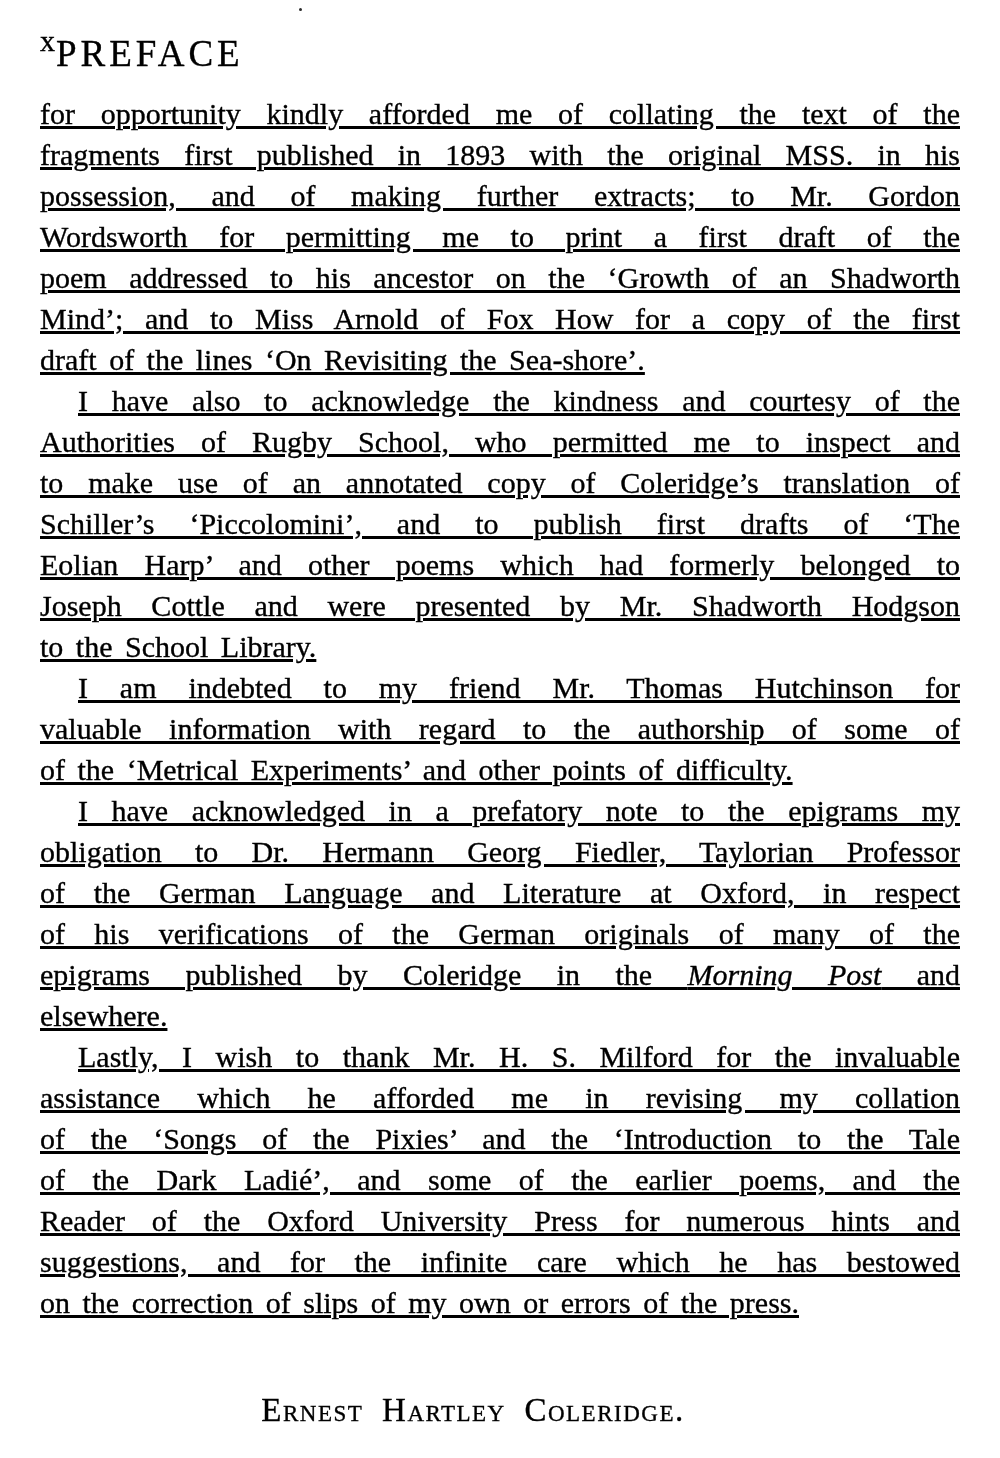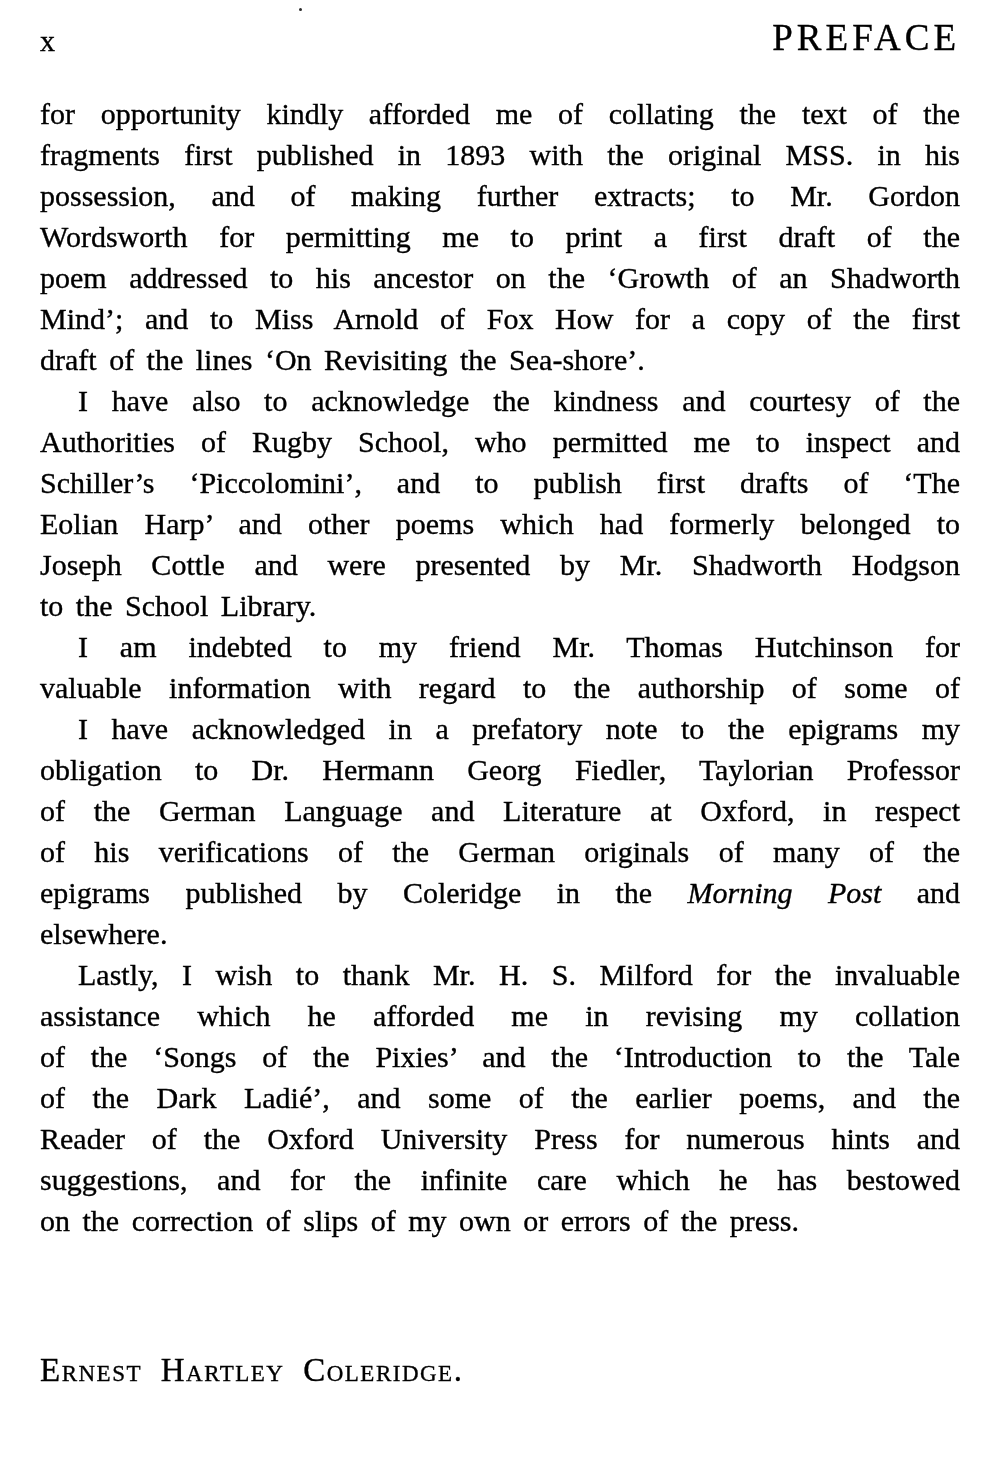--- a/index.html
+++ b/index.html
@@ -20,48 +20,49 @@
     width: 920px;
     height: 50px;
   }
   .page-number {
     position: absolute;
     left: 0;
     top: 8px;
     font-size: 30px;
   }
   .page-title {
-    text-align: right;
+    text-align: left;
     font-size: 37px;
     letter-spacing: 4px;
     font-weight: normal;
-    margin: 0;
+    margin: 16px;
   }
   .body-text {
     position: absolute;
     top: 93px;
     left: 40px;
     width: 920px;
     font-size: 30px;
     line-height: 41px;
   }
   .paragraph { margin: 0; }
   .line {
     text-align: justify;
     text-align-last: justify;
     word-spacing: 5px;
+    text-decoration: underline;
   }
   .line.indent { text-indent: 38px; }
   .line.last { text-align-last: left; }
   .signature-block {
     position: absolute;
-    top: 1352px;
+    top: 1392px;
     left: 40px;
     width: 866px;
-    text-align: left;
+    text-align: center;
     font-size: 33px;
     font-variant: small-caps;
     letter-spacing: 1.5px;
     word-spacing: 9px;
   }
   .speckle {
     position: absolute;
     left: 299px;
     top: 8px;
     width: 3px;
@@ -87,28 +88,30 @@
         <div class="line">fragments first published in 1893 with the original MSS. in his</div>
         <div class="line">possession, and of making further extracts; to Mr. Gordon</div>
         <div class="line">Wordsworth for permitting me to print a first draft of the</div>
         <div class="line">poem addressed to his ancestor on the ‘Growth of an Shadworth</div>
         <div class="line">Mind’; and to Miss Arnold of Fox How for a copy of the first</div>
         <div class="line last">draft of the lines ‘On Revisiting the Sea-shore’.</div>
       </div>
       <div class="paragraph">
         <div class="line indent">I have also to acknowledge the kindness and courtesy of the</div>
         <div class="line">Authorities of Rugby School, who permitted me to inspect and</div>
+        <div class="line">to make use of an annotated copy of Coleridge’s translation of</div>
         <div class="line">Schiller’s ‘Piccolomini’, and to publish first drafts of ‘The</div>
         <div class="line">Eolian Harp’ and other poems which had formerly belonged to</div>
         <div class="line">Joseph Cottle and were presented by Mr. Shadworth Hodgson</div>
         <div class="line last">to the School Library.</div>
       </div>
       <div class="paragraph">
         <div class="line indent">I am indebted to my friend Mr. Thomas Hutchinson for</div>
         <div class="line">valuable information with regard to the authorship of some of</div>
+        <div class="line last">of the ‘Metrical Experiments’ and other points of difficulty.</div>
       </div>
       <div class="paragraph">
         <div class="line indent">I have acknowledged in a prefatory note to the epigrams my</div>
         <div class="line">obligation to Dr. Hermann Georg Fiedler, Taylorian Professor</div>
         <div class="line">of the German Language and Literature at Oxford, in respect</div>
         <div class="line">of his verifications of the German originals of many of the</div>
         <div class="line">epigrams published by Coleridge in the <i>Morning Post</i> and</div>
         <div class="line last">elsewhere.</div>
       </div>
       <div class="paragraph">

